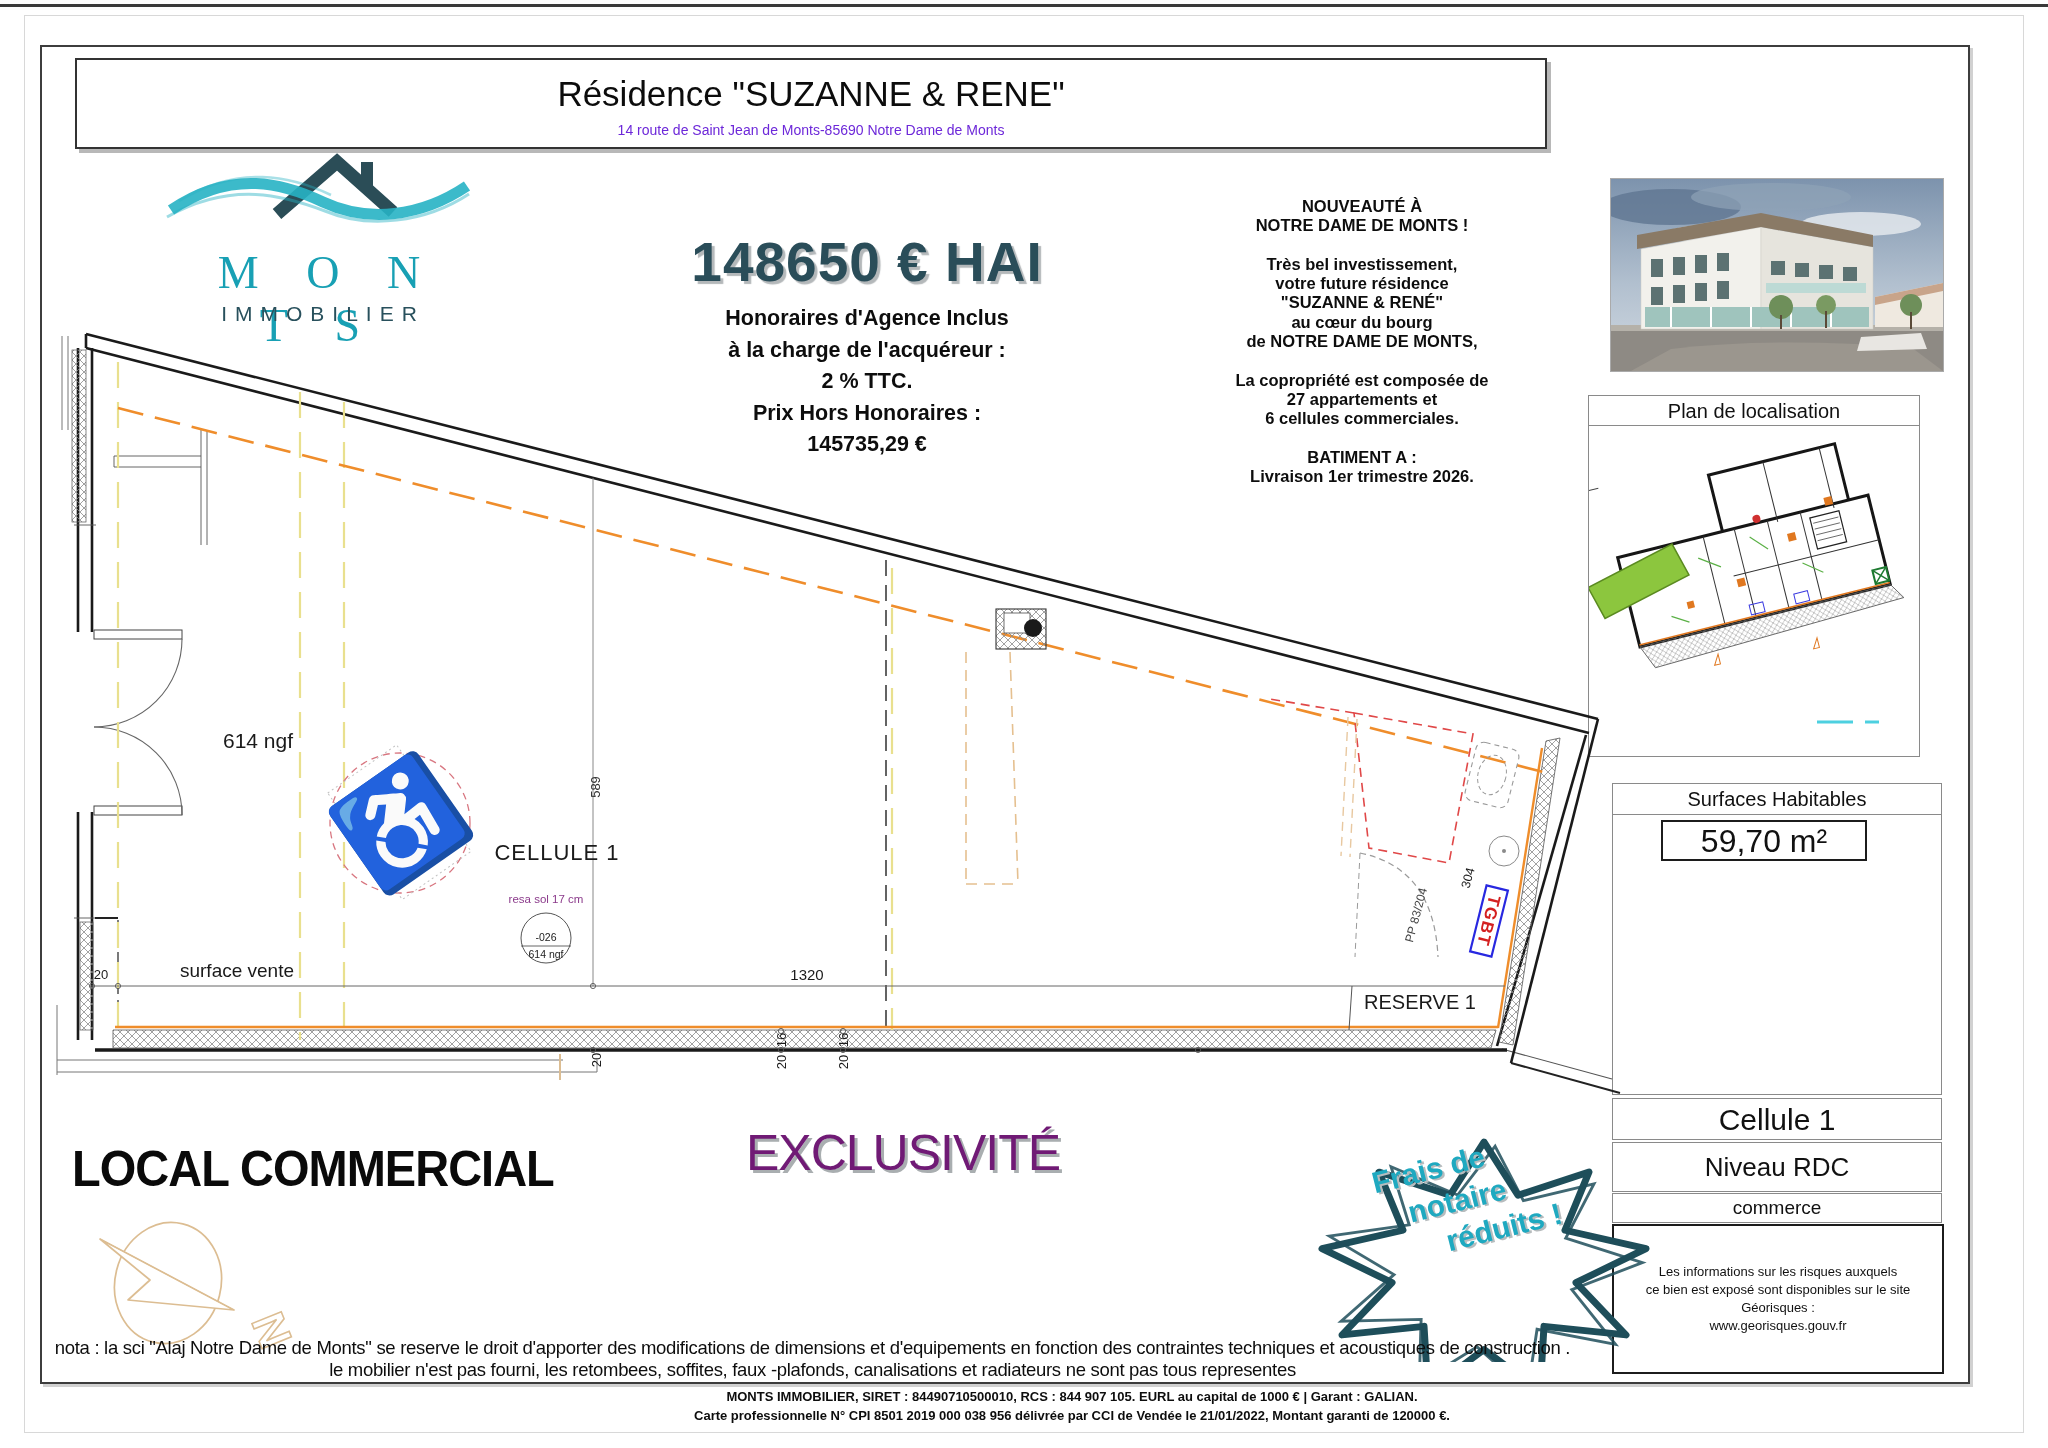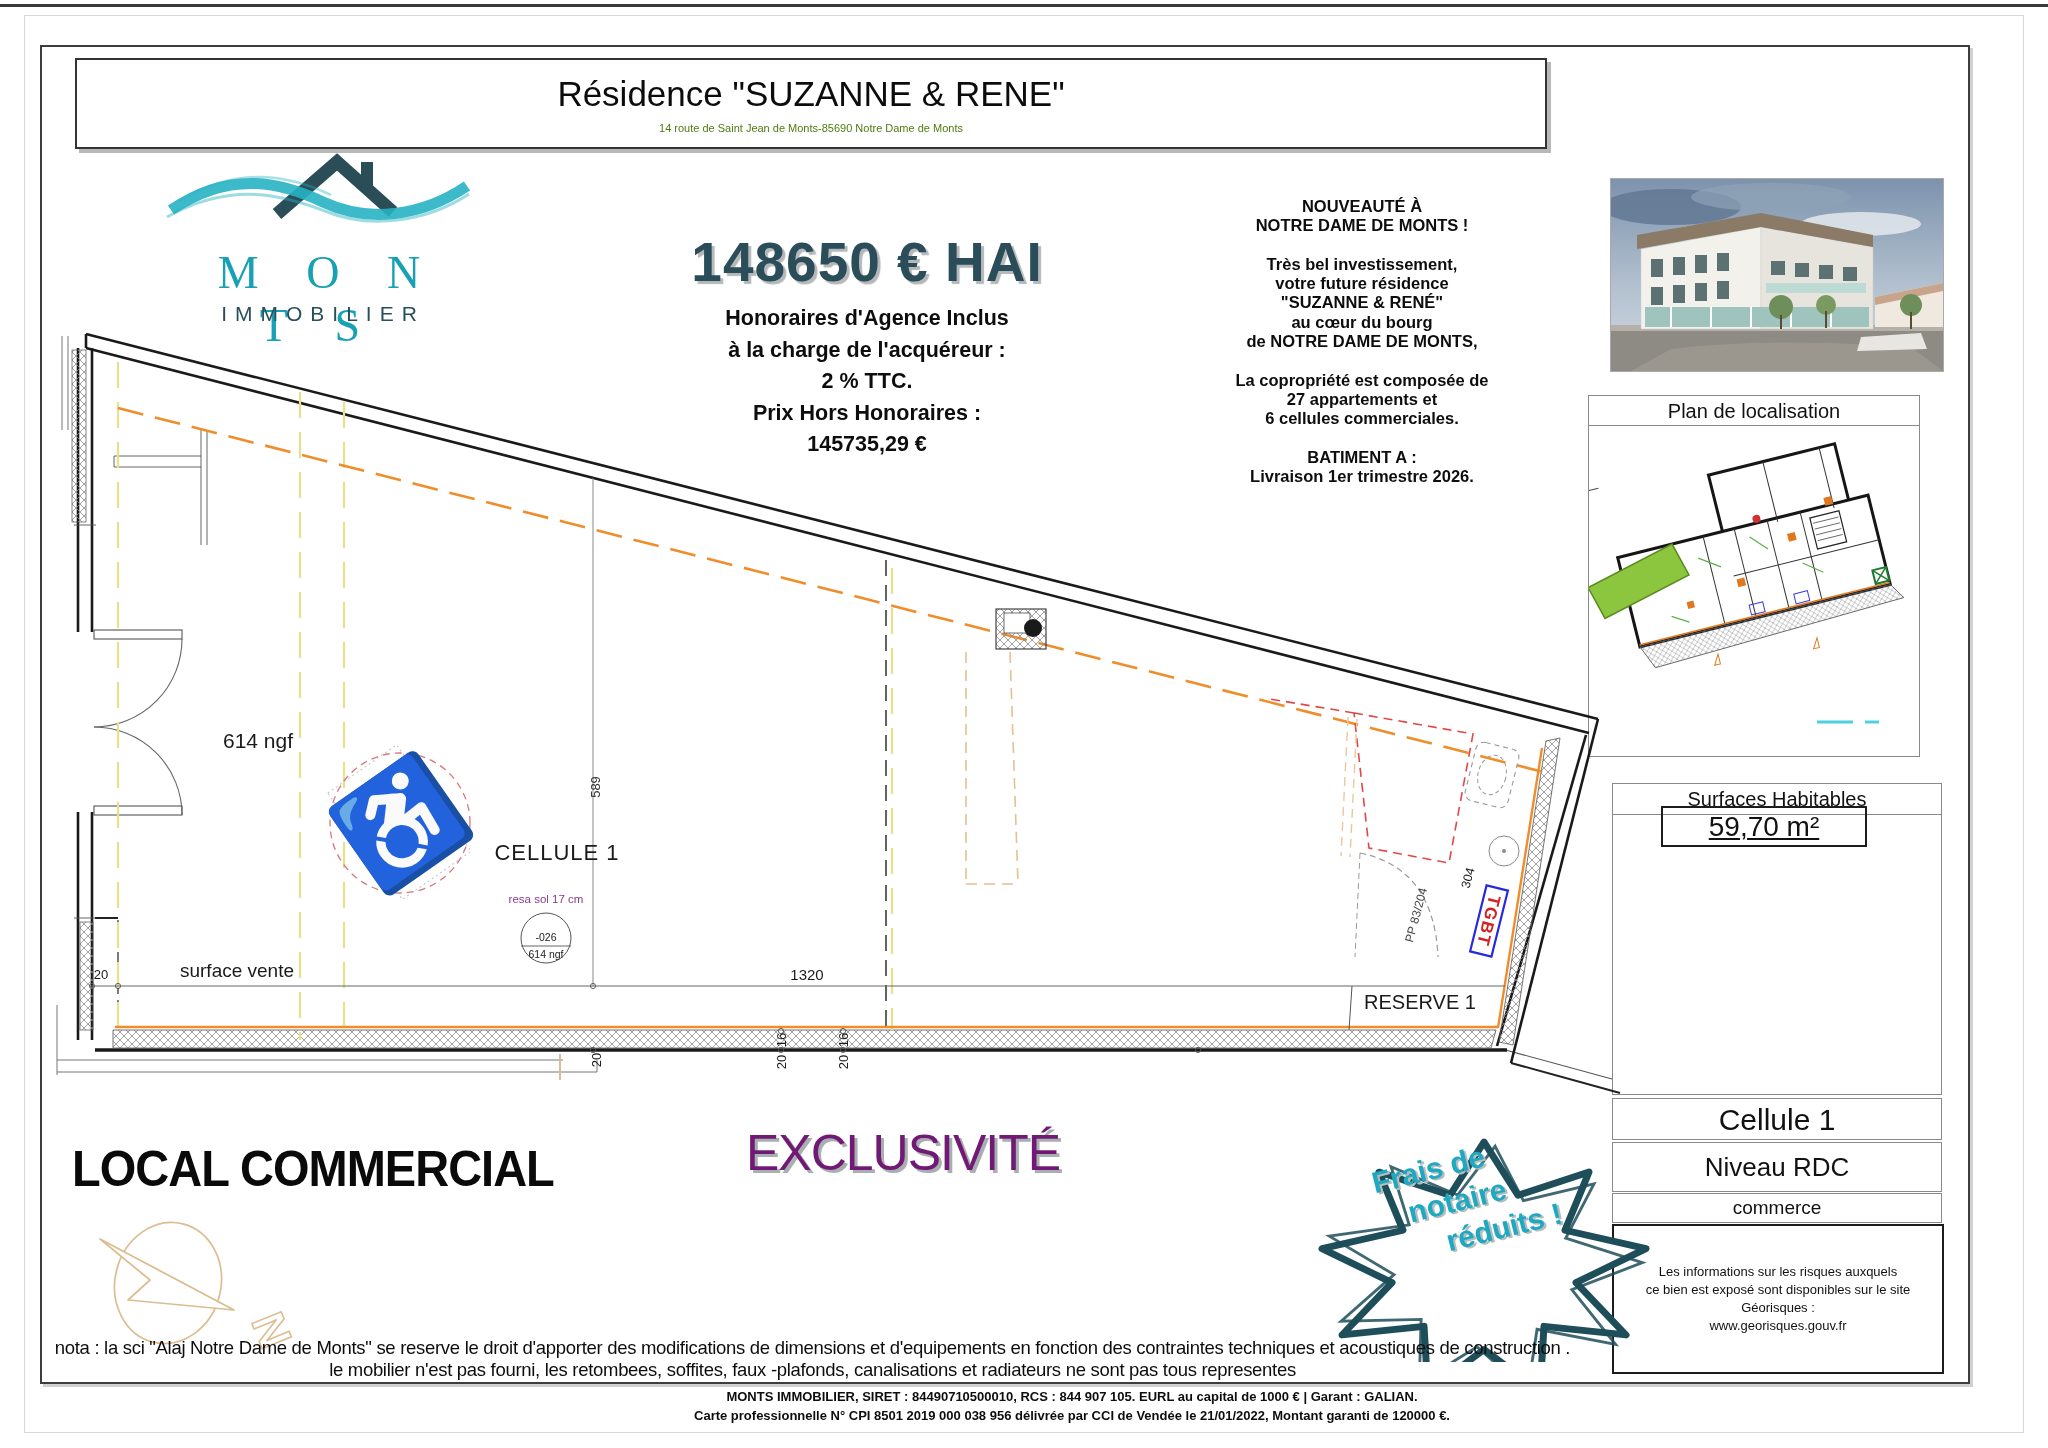--- a/index.html
+++ b/index.html
@@ -9,21 +9,21 @@
   .ctr{text-align:center;}
   
   #top-line{left:0;top:4px;width:2048px;height:3px;background:#3a3a3a;}
   #page-edge{left:24px;top:15px;width:1998px;height:1416px;border:1px solid #d8d8d8;}
   #main-frame{left:40px;top:45px;width:1926px;height:1335px;border:2px solid #3d3d3d;
               box-shadow:3px 3px 0 rgba(0,0,0,.18);}
   
   #header-box{left:75px;top:58px;width:1468px;height:87px;border:2px solid #333;background:#fff;
               box-shadow:4px 4px 0 rgba(0,0,0,.28);}
   #title{left:0;top:14px;width:100%;font-size:35px;color:#0c0c0c;}
-  #address{left:0;top:62px;width:100%;font-size:11px;color:#4d7c0f;}
+  #address{left:0;top:62px;width:100%;font-size:14px;color:#6d28d9;}
   
   #logo{left:163px;top:150px;width:312px;height:190px;}
   #logo-name{left:0;top:96px;width:100%;font-family:"Liberation Serif",serif;font-size:46px;
              color:#18a0b4;letter-spacing:18px;text-indent:18px;}
   #logo-sub{left:0;top:152px;width:100%;font-size:21px;color:#28505c;letter-spacing:8px;text-indent:8px;}
   
   #price-block{left:638px;top:230px;width:458px;}
   #price-main{font-size:55px;font-weight:bold;color:#2a4d59;letter-spacing:1px;
               text-shadow:3px 3px 1px #b4b8ba;}
   .price-line{font-size:21.5px;font-weight:bold;color:#0d0d0d;line-height:31.5px;}
@@ -31,22 +31,22 @@
   
   #promo{left:1172px;top:197px;width:380px;}
   #promo div{font-size:16.5px;font-weight:bold;line-height:19.3px;min-height:19.3px;color:#0d0d0d;}
   
   .panel{border:1px solid #8a8a8a;background:#fff;}
   #photo-box{left:1610px;top:178px;width:332px;height:192px;border:1px solid #aaa;overflow:hidden;}
   #loc-box{left:1588px;top:395px;width:330px;height:360px;}
   #loc-title{left:0;top:0;width:100%;height:29px;line-height:30px;font-size:20px;border-bottom:1px solid #8a8a8a;}
   #surf-box{left:1612px;top:783px;width:328px;height:310px;}
   #surf-title{left:0;top:0;width:100%;height:30px;line-height:31px;font-size:20px;border-bottom:1px solid #8a8a8a;}
-  #surf-value{left:48px;top:22px;width:202px;height:37px;border:2px solid #1c1c1c;
-              line-height:38px;font-size:28px;text-decoration:underline;}
+  #surf-value{left:48px;top:36px;width:202px;height:37px;border:2px solid #1c1c1c;
+              line-height:38px;font-size:32px;}
   #cell-box1{left:1612px;top:1098px;width:328px;height:40px;line-height:41px;font-size:30px;}
   #cell-box2{left:1612px;top:1142px;width:328px;height:48px;line-height:49px;font-size:26px;}
   #cell-box3{left:1612px;top:1193px;width:328px;height:28px;line-height:28px;font-size:19px;}
   #risk-box{left:1612px;top:1224px;width:328px;height:146px;border:2px solid #1c1c1c;
             display:flex;flex-direction:column;justify-content:center;}
   #risk-box div{font-size:13px;font-weight:normal;line-height:18px;text-align:center;}
   
   #local-label{left:72px;top:1140px;width:560px;font-size:47px;font-weight:bold;color:#0a0a0a;
                letter-spacing:-1px;transform:scaleY(1.05);transform-origin:top left;}
   #exclu-label{left:746px;top:1124px;width:380px;font-size:50px;font-weight:normal;color:#701a75;

